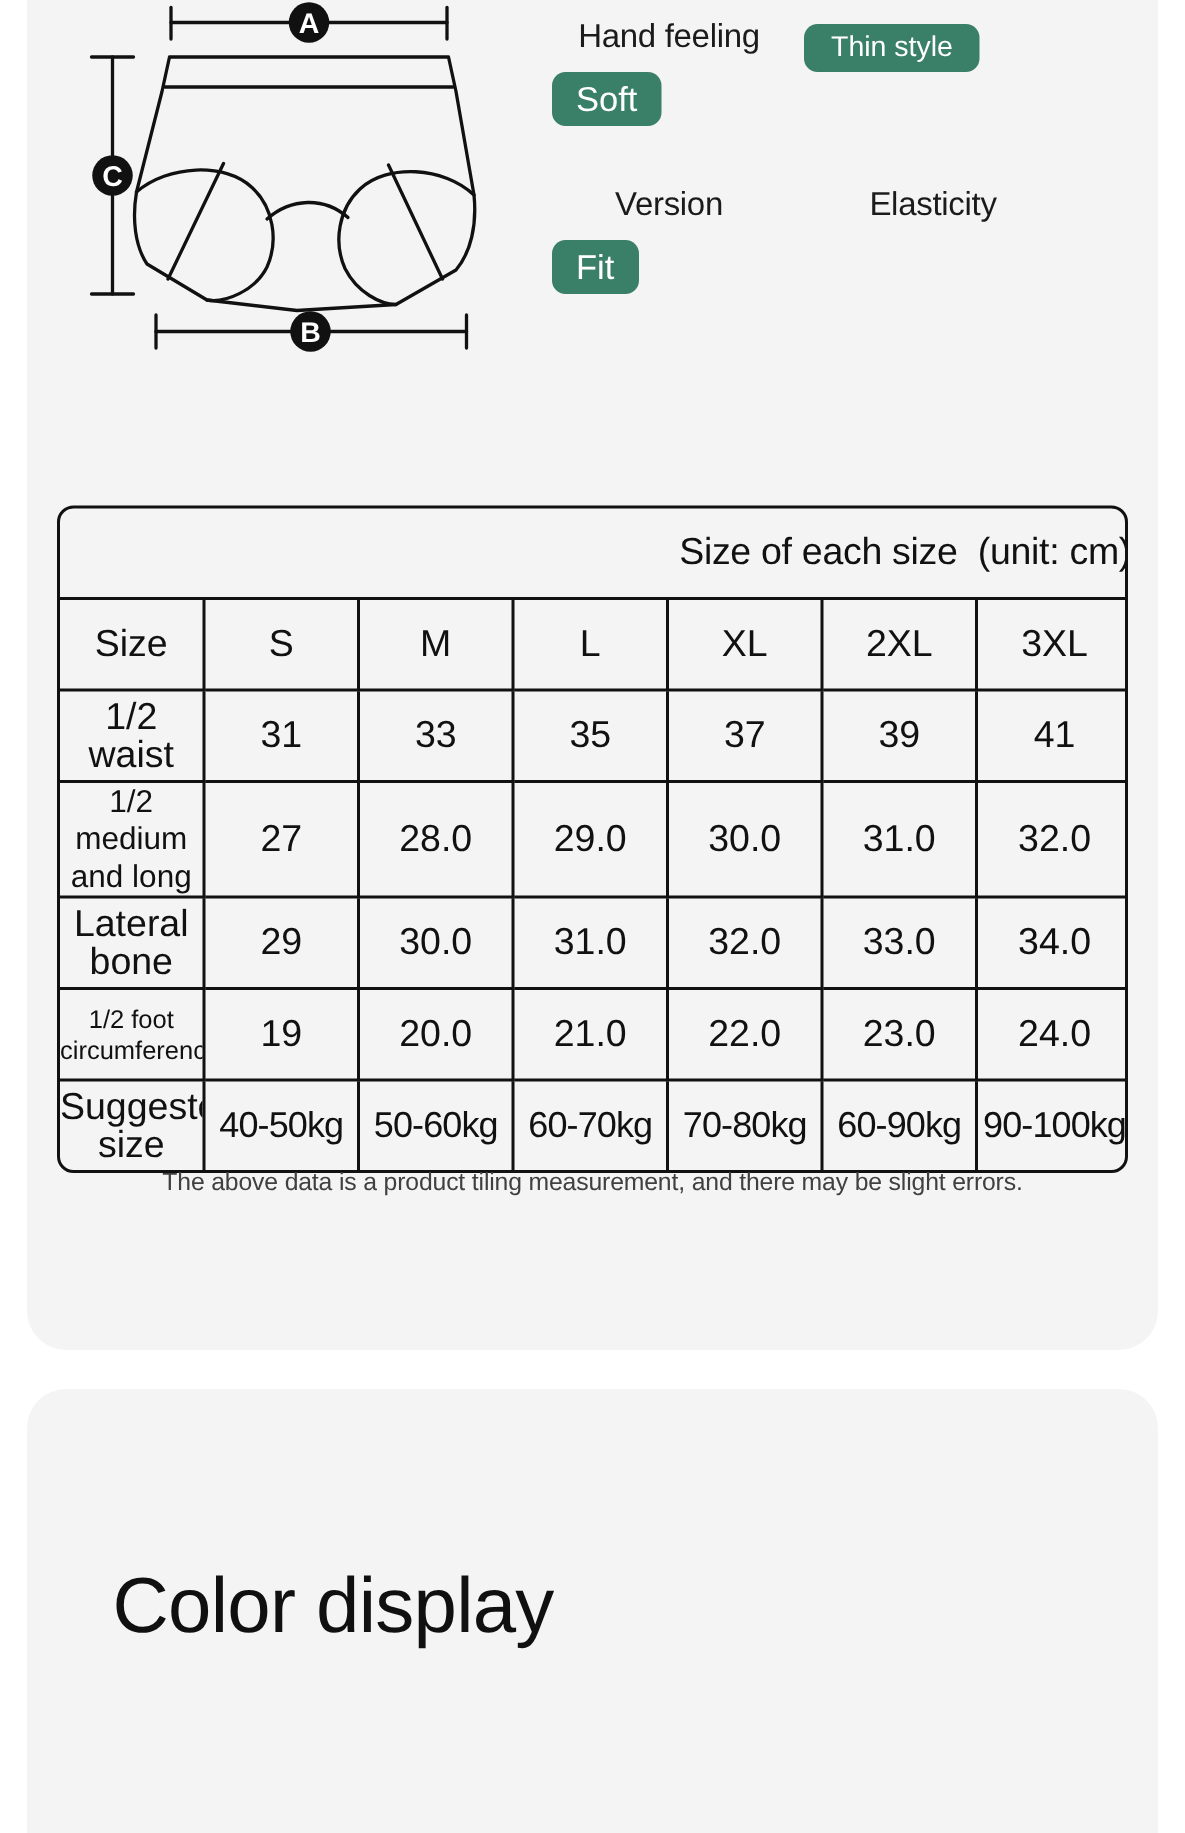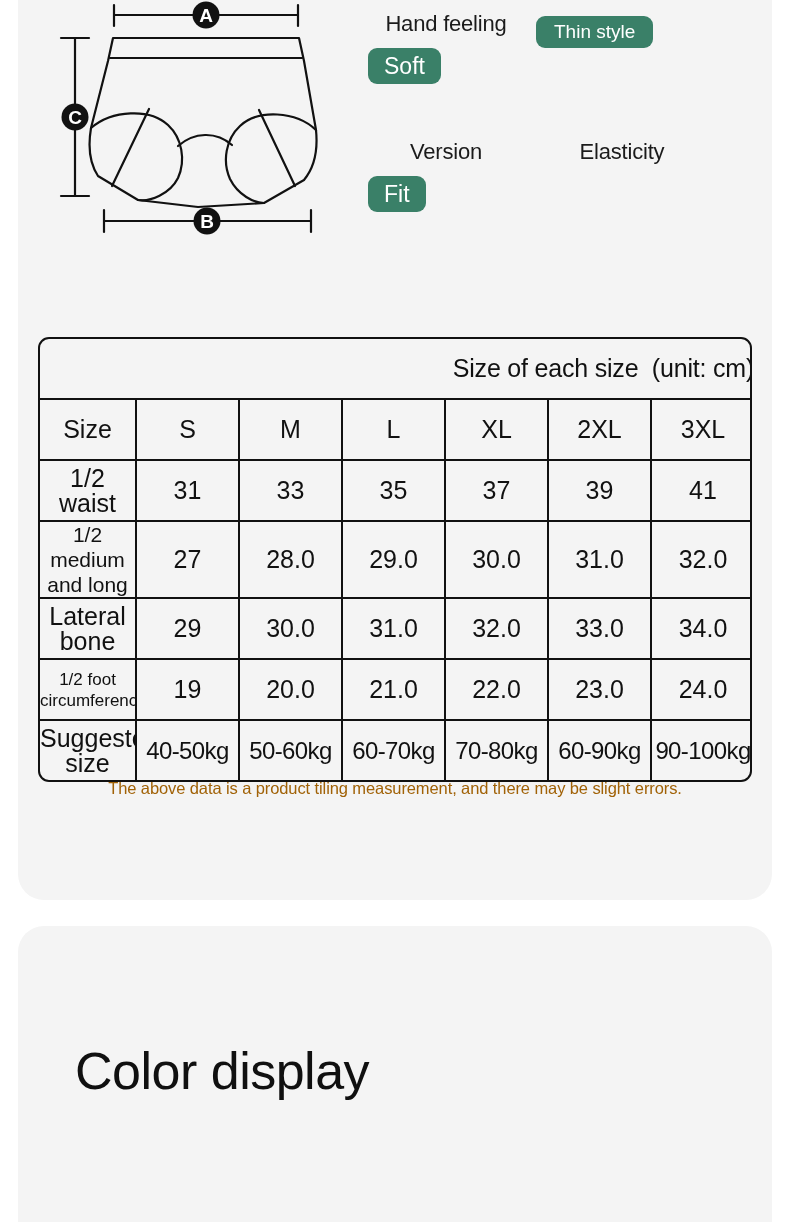--- a/index.html
+++ b/index.html
@@ -55,21 +55,21 @@
     width: 340px;
     height: 220px;
   }
   .attr-cell {
     position: absolute;
     text-align: center;
   }
   .attr-col-1 { left: 0px;   width: 156px; }
   .attr-col-2 { left: 168px; width: 172px; }
   .attr-row-1 { top: 0px; }
-  .attr-row-2 { top: 128px; }
+  .attr-row-2 { top: 112px; }
 
   .attr-title {
     font-size: 22px;
     color: #1b1b1b;
     line-height: 32px;
     letter-spacing: -0.2px;
     white-space: nowrap;
   }
   .badge-line {
     margin-top: 8px;
@@ -144,21 +144,21 @@
   .col-label { width: 96px; }
   .col-data  { width: 103px; }
 
   #table-note {
     position: absolute;
     left: 38px;
     top: 779px;
     width: 714px;
     text-align: center;
     font-size: 16.5px;
-    color: #a16207;
+    color: #404040;
     letter-spacing: -0.1px;
   }
 
   
   #color-display-title {
     position: absolute;
     left: 75px;
     top: 1040px;
     font-size: 52px;
     color: #101010;

